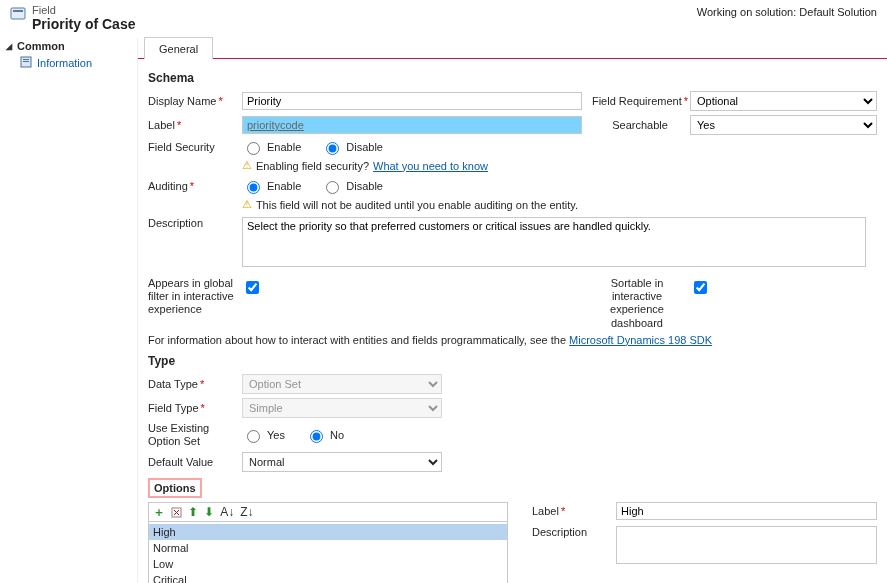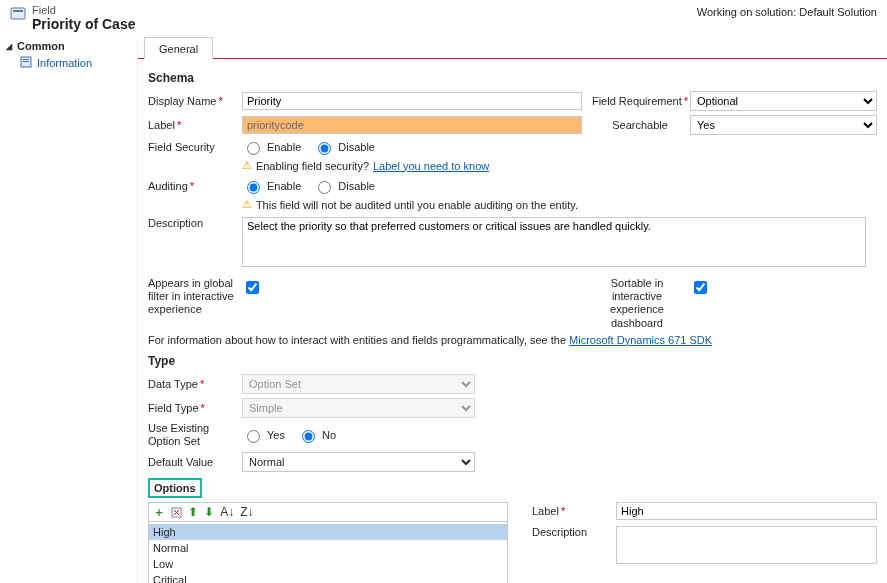--- a/index.html
+++ b/index.html
@@ -86,22 +86,22 @@
   .field-col2-label { flex: 0 0 108px; padding-left: 8px; text-align: center; }
   .field-col2 { flex: 1; min-width: 0; }
   .input, select, textarea {
     width: 100%;
     font: inherit;
     border: 1px solid #c8c8c8;
     padding: 2px 4px;
     background: #fff;
   }
   select { height: 20px; padding: 0 2px; }
-  .input[disabled] { background: #fdba74; color: #666; }
-  .radio-group { display: flex; align-items: center; gap: 12px; }
+  .input[disabled] { background: #7dd3fc; color: #666; text-decoration: underline; }
+  .radio-group { display: flex; align-items: center; gap: 20px; }
   .radio-group label { display: inline-flex; align-items: center; gap: 4px; }
   .warn-row {
     display: flex;
     align-items: center;
     gap: 4px;
     margin: 2px 0 6px 94px;
   }
   .warn-row .tri { color: #d9a400; }
   .link { color: #0b5cab; text-decoration: underline; cursor: pointer; }
   textarea.desc {
@@ -118,25 +118,25 @@
     width: 94px;
     padding-right: 6px;
     line-height: 1.2;
   }
   .checkbox-row .cb-field { flex: 0 0 340px; padding-top: 1px; }
   .checkbox-row .cb-lbl2 { flex: 0 0 108px; padding: 0 6px 0 8px; line-height: 1.2; text-align: center; }
   .checkbox-row .cb-field2 { flex: 1; padding-top: 1px; }
   .sdk-note { margin: 4px 0 8px 0; }
   .type-row { display: flex; align-items: center; margin-bottom: 4px; }
   .type-row .lbl { width: 94px; }
-  .type-row select { width: 233px; background: #f2f2f2; color: #666; }
+  .type-row select { width: 200px; background: #f2f2f2; color: #666; }
   .options-header {
     font-weight: 600;
     padding: 2px 4px;
-    border: 2px solid #14b8a6;
+    border: 2px solid #fca5a5;
     display: inline-block;
   }
   .options-block {
     display: flex;
     gap: 0;
     margin-top: 4px;
   }
   .options-left { width: 360px; }
   .opt-toolbar {
     border: 1px solid #c8c8c8;
@@ -265,21 +265,21 @@
           <label>
               <input type="radio" name="fs" checked="" style="">
               <span>Disable</span>
             </label>
         </div>
       </div>
 
       <div class="warn-row">
         <span class="tri">⚠</span>
         <span>Enabling field security? </span>
-        <span class="link">Label you need to know</span>
+        <span class="link">What you need to know</span>
       </div>
 
       <div class="form-row">
         <div class="lbl req">Auditing</div>
         <div class="radio-group field-col1">
           <label>
               <input type="radio" name="aud" checked="" style="">
               <span>Enable</span>
             </label>
           <label>
@@ -301,21 +301,21 @@
 
       <div class="checkbox-row">
         <div class="cb-lbl">Appears in global filter in interactive experience</div>
         <div class="cb-field"><input type="checkbox" checked="" style=""></div>
         <div class="cb-lbl2">Sortable in interactive experience dashboard</div>
         <div class="cb-field2"><input type="checkbox" checked="" style=""></div>
       </div>
 
       <div class="sdk-note">
         <span>For information about how to interact with entities and fields programmatically, see the </span>
-        <span class="link">Microsoft Dynamics 671 SDK</span>
+        <span class="link">Microsoft Dynamics 198 SDK</span>
       </div>
 
       <div class="section-title">Type</div>
 
       <div class="type-row">
         <div class="lbl req">Data Type</div>
         <select disabled="">
           <option>Option Set</option>
         </select>
       </div>

